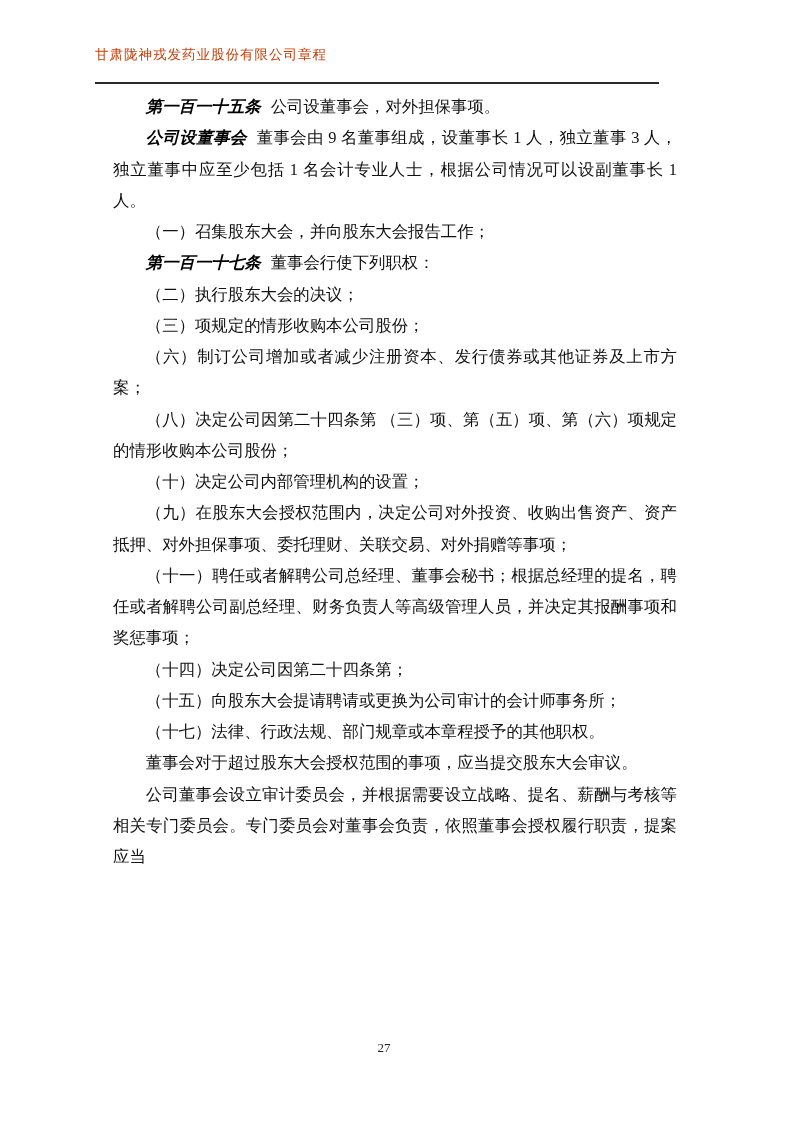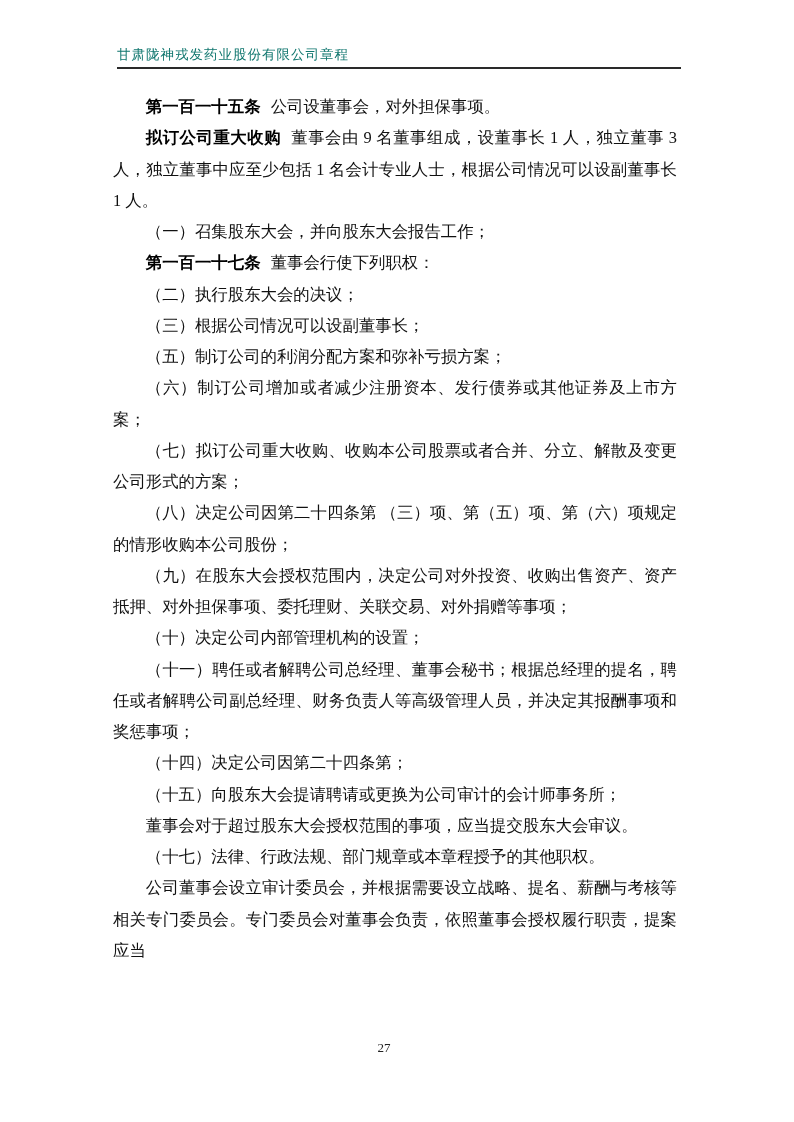--- a/index.html
+++ b/index.html
@@ -8,27 +8,27 @@
     position: relative;
     width: 794px;
     height: 1122px;
     background: #ffffff;
     overflow: hidden;
     font-family: "Liberation Serif", "DejaVu Serif", serif;
     color: #1a1a1a;
   }
   .header {
     position: absolute;
-    left: 117px;
+    left: 95px;
     top: 46px;
     width: 564px;
     font-size: 13.5px;
-    color: #0f766e;
+    color: #c2410c;
     letter-spacing: 1px;
-    padding-bottom: 3px;
+    padding-bottom: 18px;
     border-bottom: 2px solid #2a2a2a;
   }
   .content {
     position: absolute;
     left: 113px;
     top: 91px;
     width: 564px;
     font-size: 16.4px;
     line-height: 31.25px;
     text-align: justify;
@@ -37,21 +37,21 @@
   }
   .content p {
     text-indent: 2em;
     margin: 0;
   }
   .content p b {
     font-family: "Liberation Sans", "DejaVu Sans", sans-serif;
     font-weight: bold;
     color: #000000;
   }
-  .content p b:not(:empty) { margin-right: 0.62em; }
+  .content p b:not(:empty) { margin-right: 0.62em; font-style: italic; }
   .content p b:empty { display: none; }
   .page-footer {
     position: absolute;
     left: 0;
     top: 1040px;
     width: 768px;
     text-align: center;
     font-size: 13px;
     color: #222222;
   }
@@ -60,36 +60,34 @@
 <body>
 
 <div class="page">
 
   <div class="header">
     <span>甘肃陇神戎发药业股份有限公司章程</span>
   </div>
 
   <div class="content">
     <p><b>第一百一十五条</b><span>公司设董事会，对外担保事项。</span></p>
-    <p><b>拟订公司重大收购</b><span>董事会由 9 名董事组成，设董事长 1 人，独立董事 3 人，独立董事中应至少包括 1 名会计专业人士，根据公司情况可以设副董事长 1 人。</span></p>
+    <p><b>公司设董事会</b><span>董事会由 9 名董事组成，设董事长 1 人，独立董事 3 人，独立董事中应至少包括 1 名会计专业人士，根据公司情况可以设副董事长 1 人。</span></p>
     <p><span>（一）召集股东大会，并向股东大会报告工作；</span></p>
     <p><b>第一百一十七条</b><span>董事会行使下列职权：</span></p>
     <p><span>（二）执行股东大会的决议；</span></p>
-    <p><span>（三）根据公司情况可以设副董事长；</span></p>
-    <p><span>（五）制订公司的利润分配方案和弥补亏损方案；</span></p>
+    <p><span>（三）项规定的情形收购本公司股份；</span></p>
     <p><span>（六）制订公司增加或者减少注册资本、发行债券或其他证券及上市方案；</span></p>
-    <p><span>（七）拟订公司重大收购、收购本公司股票或者合并、分立、解散及变更公司形式的方案；</span></p>
     <p><span>（八）决定公司因第二十四条第 （三）项、第（五）项、第（六）项规定的情形收购本公司股份；</span></p>
+    <p><span>（十）决定公司内部管理机构的设置；</span></p>
     <p><span>（九）在股东大会授权范围内，决定公司对外投资、收购出售资产、资产抵押、对外担保事项、委托理财、关联交易、对外捐赠等事项；</span></p>
-    <p><span>（十）决定公司内部管理机构的设置；</span></p>
     <p><span>（十一）聘任或者解聘公司总经理、董事会秘书；根据总经理的提名，聘任或者解聘公司副总经理、财务负责人等高级管理人员，并决定其报酬事项和奖惩事项；</span></p>
     <p><span>（十四）决定公司因第二十四条第；</span></p>
     <p><span>（十五）向股东大会提请聘请或更换为公司审计的会计师事务所；</span></p>
+    <p><span>（十七）法律、行政法规、部门规章或本章程授予的其他职权。</span></p>
     <p><span>董事会对于超过股东大会授权范围的事项，应当提交股东大会审议。</span></p>
-    <p><span>（十七）法律、行政法规、部门规章或本章程授予的其他职权。</span></p>
     <p><span>公司董事会设立审计委员会，并根据需要设立战略、提名、薪酬与考核等相关专门委员会。专门委员会对董事会负责，依照董事会授权履行职责，提案应当</span></p>
   </div>
 
   <div class="page-footer">
     <span>27</span>
   </div>
 
 </div>
 
 </body></html>

